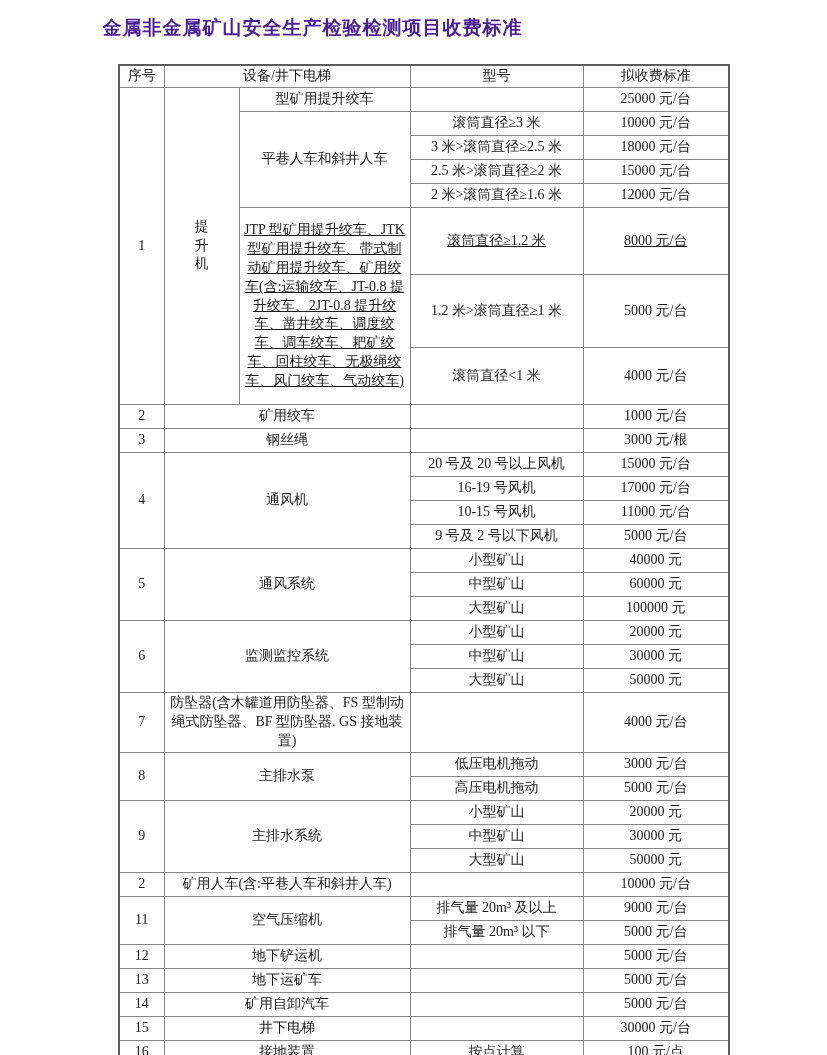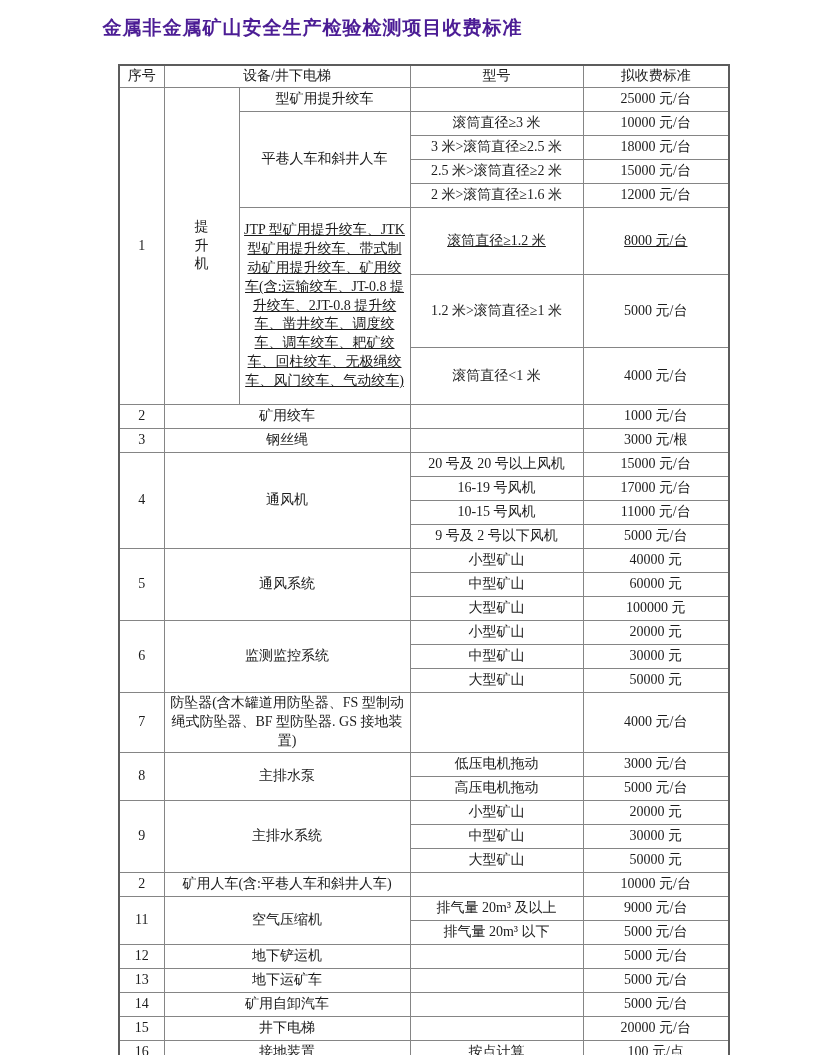--- a/index.html
+++ b/index.html
@@ -261,21 +261,21 @@
         <tr>
           <td>14</td>
           <td colspan="2">矿用自卸汽车</td>
           <td></td>
           <td>5000 元/台</td>
         </tr>
         <tr>
           <td>15</td>
           <td colspan="2">井下电梯</td>
           <td></td>
-          <td>20000 元/台</td>
+          <td>30000 元/台</td>
         </tr>
         <tr>
           <td>16</td>
           <td colspan="2">接地装置</td>
           <td>按点计算</td>
           <td>100 元/点</td>
         </tr>
       </tbody>
   </table>
 </div>

